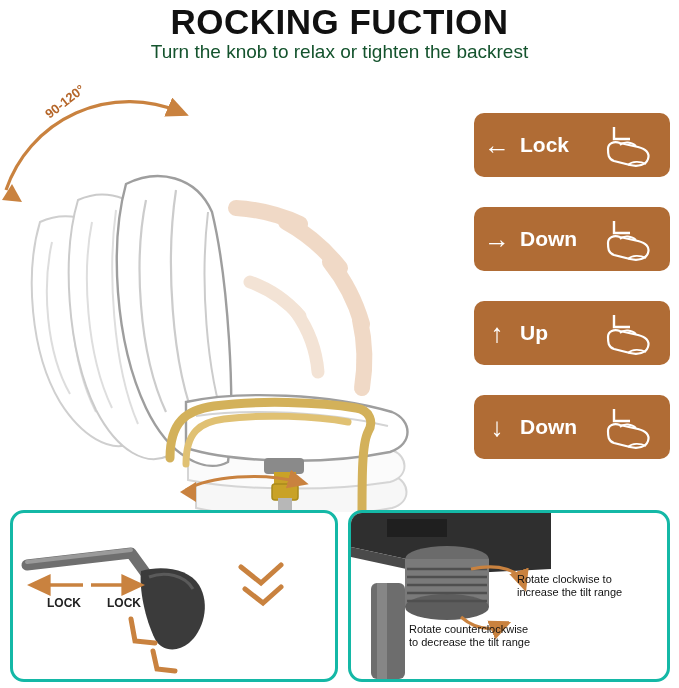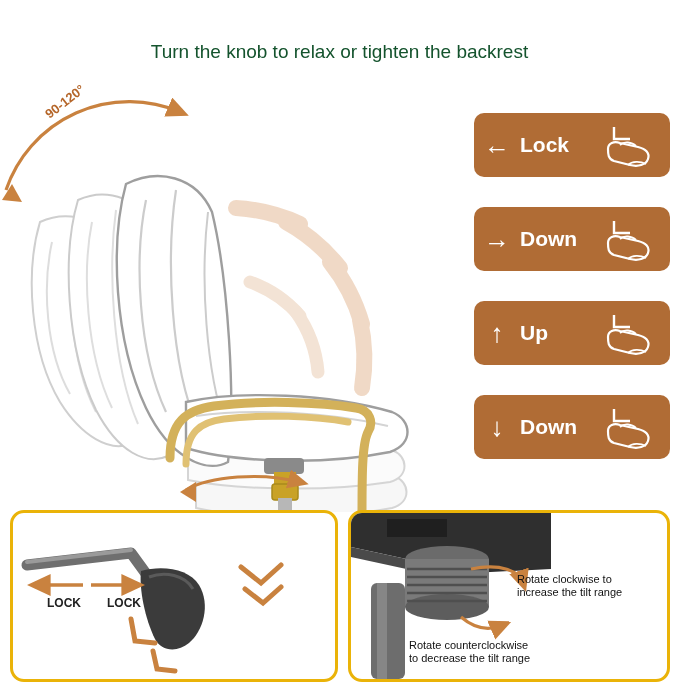--- a/index.html
+++ b/index.html
@@ -105,21 +105,21 @@
     position: absolute;
     right: 8px;
     top: 6px;
     width: 62px;
     height: 52px;
   }
 
   
   .panel {
     position: absolute;
-    border: 3px solid #eab308;
+    border: 3px solid #14b8a6;
     border-radius: 14px;
     box-sizing: border-box;
     overflow: hidden;
     background: #ffffff;
   }
   #panel-lever {
     left: 10px;
     top: 510px;
     width: 328px;
     height: 172px;
@@ -141,30 +141,31 @@
   #lbl-free { left: 94px; top: 83px; }
 
   .knob-note {
     position: absolute;
     font-size: 11px;
     color: #111111;
     line-height: 13px;
     width: 128px;
   }
   #note-cw { left: 166px; top: 60px; }
-  #note-ccw { left: 58px; top: 110px; margin-top: 16px; }
+  #note-ccw { left: 58px; top: 110px; }
 
   svg { display: block; }
   .nofill { fill: none; }
 </style>
 </head>
 <body>
 
 <div id="stage">
 
+  <div class="title">ROCKING FUCTION</div>
   <div class="subtitle">Turn the knob to relax or tighten the backrest</div>
 
   <div class="chair-area">
 
     <svg width="460" height="440" viewBox="0 0 460 440">
       <defs>
         <marker id="arrowTan" markerWidth="7" markerHeight="7" refX="4" refY="3.2" orient="auto">
           <path d="M0,0 L7,3.2 L0,6.4 z" fill="#c9823f"></path>
         </marker>
       </defs>

